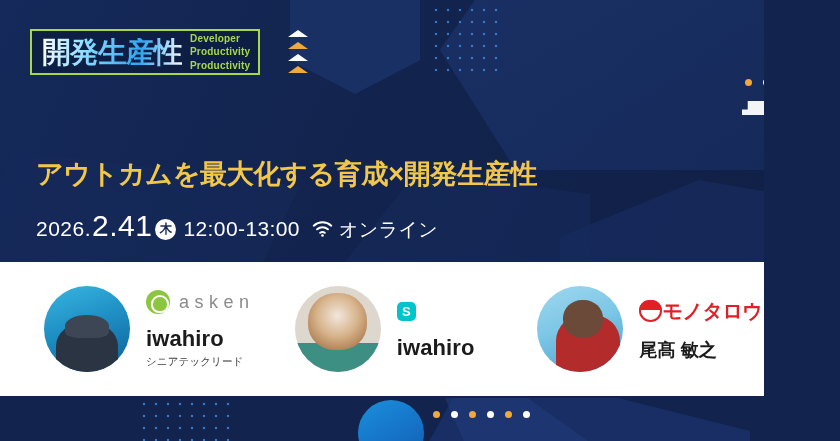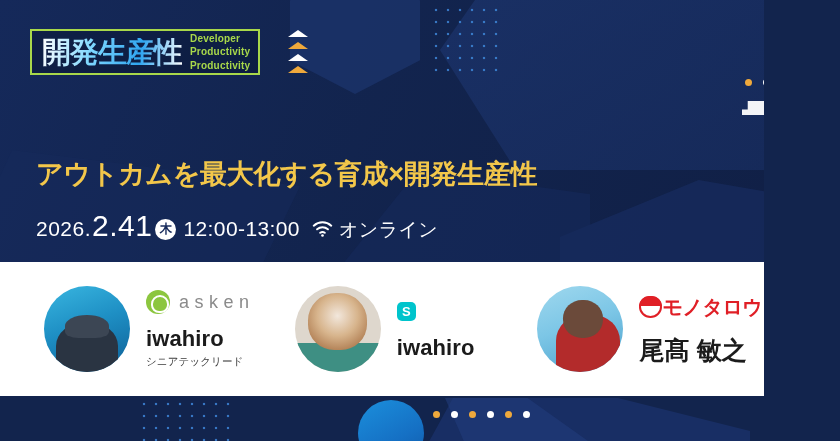--- a/index.html
+++ b/index.html
@@ -215,21 +215,21 @@
   .sp-info { margin-left:16px; }
   .sp-logo { height:26px; display:flex; align-items:center; margin-bottom:12px; }
   .sp-name {
     font-size:22px; font-weight:700; color:#1b1b1b;
     line-height:1.05; letter-spacing:.1px;
   }
   .sp-role {
     font-size:10.5px; color:#3a3a3a; margin-top:4px;
     letter-spacing:.1px; white-space:nowrap;
   }
-  .sp-name-jp { font-size:25px;margin-top:17px; }
+  .sp-name-jp { font-size:18px;margin-top:17px; }
 
   
   .logo-asken { display:flex; align-items:center; gap:9px; }
   .logo-asken .mark {
     width:24px; height:24px; border-radius:50%;
     background:#8cc63f; position:relative;
   }
   .logo-asken .mark::after {
     content:""; position:absolute; left:5px; top:5px; width:14px; height:14px;
     border:2px solid #ffffff; border-radius:50% 50% 45% 45%;

